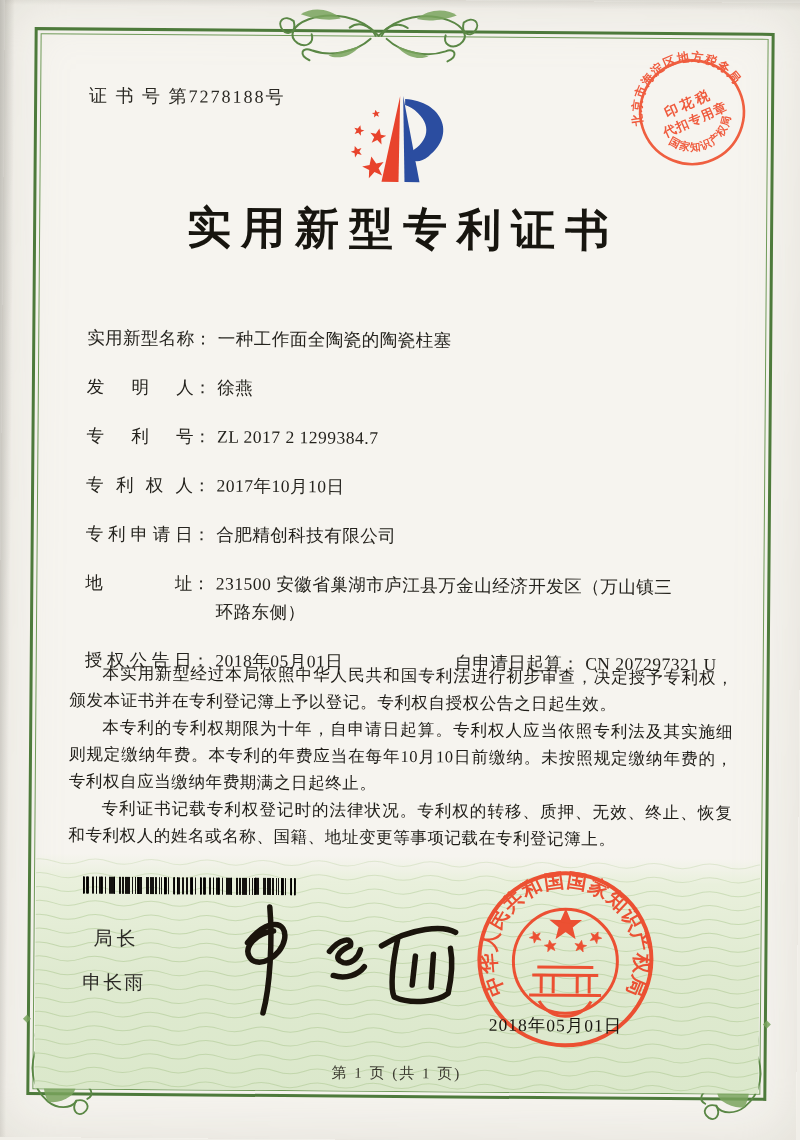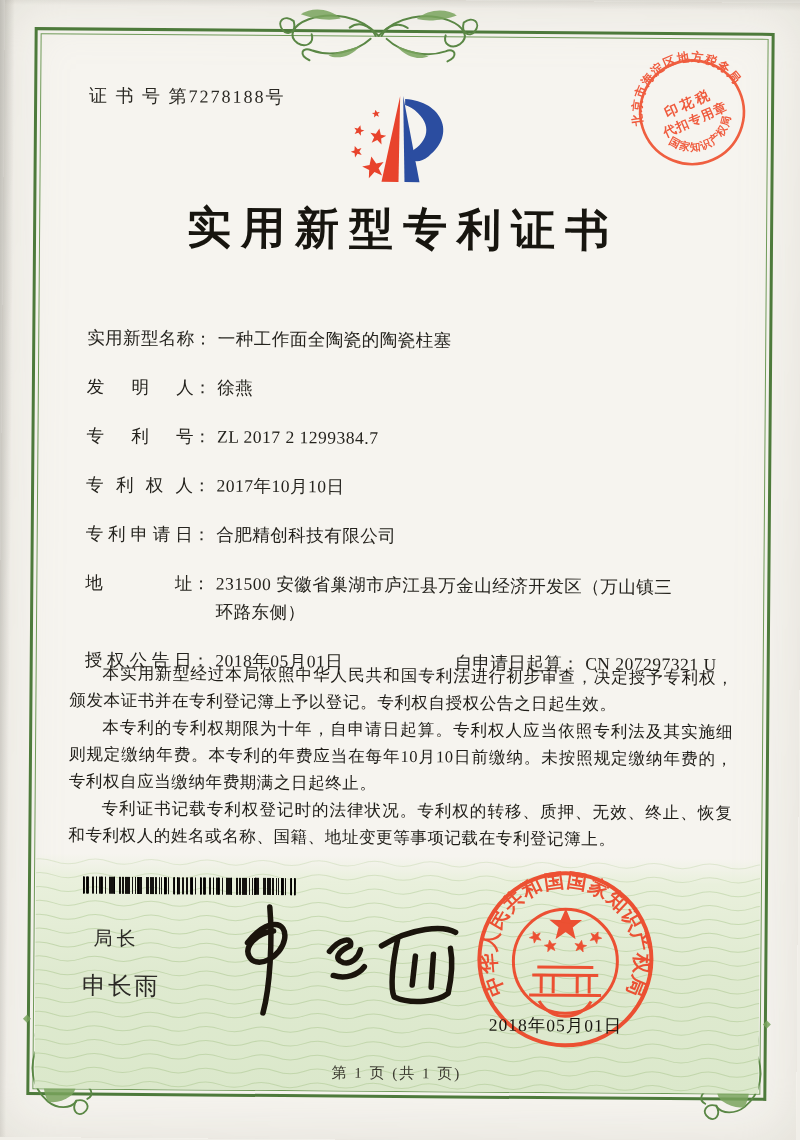--- a/index.html
+++ b/index.html
@@ -44,21 +44,21 @@
   .paras p{margin:0;text-indent:2em;text-align:justify;}
   
   .barcode{position:absolute;left:85px;top:879px;width:213px;height:17px;
     background-image:
       repeating-linear-gradient(90deg,#14120f 0 2px,transparent 2px 4px,#14120f 4px 5px,transparent 5px 9px),
       repeating-linear-gradient(90deg,#14120f 0 1px,transparent 1px 3px,#14120f 3px 6px,transparent 6px 13px);
     background-blend-mode:multiply;}
   .signer-title{left:85px;top:928px;font-family:"Liberation Sans","DejaVu Sans",sans-serif;
     font-size:19px;letter-spacing:4px;color:#2c2a26;margin-left:11px;}
   .signer-name{left:85px;top:972px;font-family:"Liberation Sans","DejaVu Sans",sans-serif;
-    font-size:24px;letter-spacing:2px;color:#2c2a26;}
+    font-size:19px;letter-spacing:2px;color:#2c2a26;}
   .signature{position:absolute;left:212px;top:900px;width:270px;height:130px;}
   .seal{position:absolute;left:478px;top:868px;width:180px;height:180px;opacity:.93;}
   .seal-date{left:492px;top:1012px;font-size:17.5px;letter-spacing:1px;color:#17150f;z-index:5;}
   .footer{left:0;right:0;top:1064px;text-align:center;font-size:15px;letter-spacing:2px;color:#3a382f;}
   .tax-stamp{position:absolute;left:622px;top:44px;width:132px;height:132px;
     transform:rotate(-24deg);opacity:.9;}
   .logo{position:absolute;left:326px;top:92px;width:128px;height:100px;}
   .orn-top{position:absolute;left:263px;top:6px;width:222px;height:60px;}
   .orn-bl{position:absolute;left:12px;top:1000px;width:98px;height:122px;}
   .orn-br{position:absolute;left:690px;top:1000px;width:98px;height:122px;transform:scaleX(-1);}

